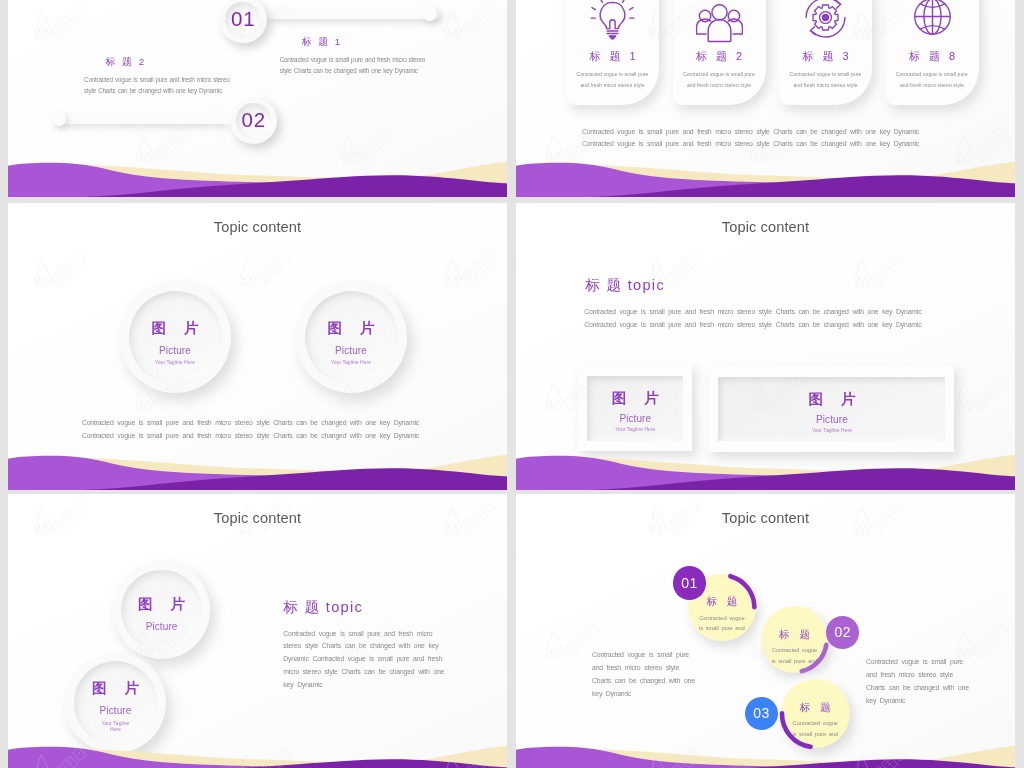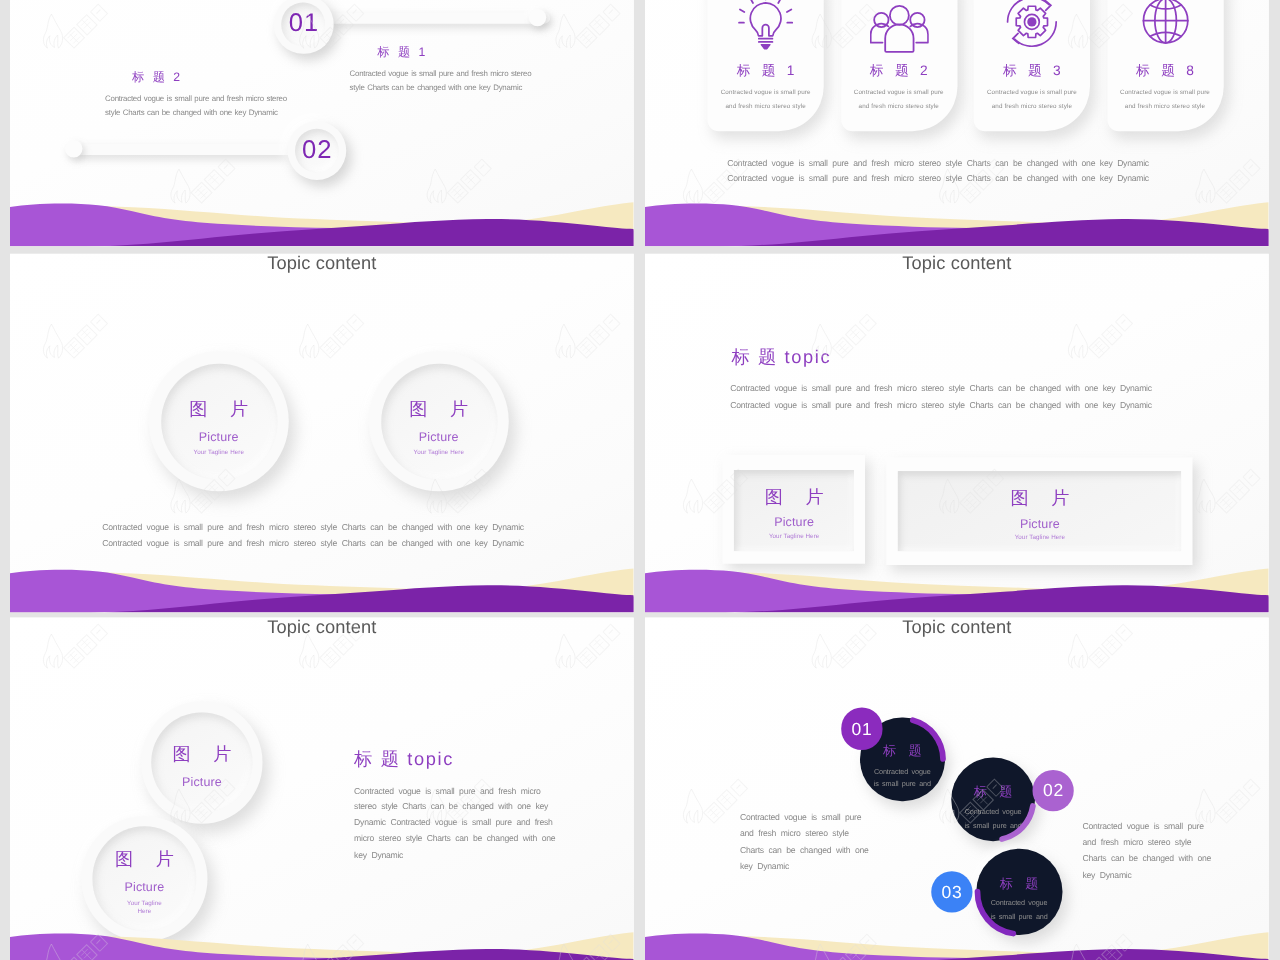--- a/index.html
+++ b/index.html
@@ -29,21 +29,21 @@
   .cn-title{color:#8e3fc0;letter-spacing:2.5px;font-weight:400;}
   .en-body{color:#8a8a8a;letter-spacing:-.2px;word-spacing:.6px;}
 
   
   .ring{position:absolute;border-radius:50%;background:#fafafa;
         box-shadow: 4px 5px 9px rgba(166,166,166,.45), -4px -5px 9px rgba(255,255,255,.95);}
   .ring-in{position:absolute;border-radius:50%;background:linear-gradient(145deg,#f6f6f6,#fbfbfb);
         box-shadow: inset 2px 3px 6px rgba(170,170,170,.30), inset -2px -3px 6px rgba(255,255,255,.9);}
 
   
-  .pic-cn{color:#8e3fc0;letter-spacing:6px;font-weight:400;}
+  .pic-cn{color:#8e3fc0;letter-spacing:6px;font-weight:700;}
   .pic-en{color:#a05fcb;}
   .pic-tag{color:#b07ad6;}
 
   
   .card{position:absolute;top:72px;width:93px;height:123px;background:#fdfdfd;
         border-radius:9px 9px 36px 9px;
         box-shadow:4px 6px 11px rgba(172,172,172,.35), -2px -2px 6px rgba(255,255,255,.9);}
   .card-cn{position:absolute;top:139px;width:93px;text-align:center;color:#8e3fc0;
            font-size:11px;letter-spacing:3px;text-indent:3px;}
   .card-tx{position:absolute;top:159px;width:93px;text-align:center;color:#8c8c8c;
@@ -79,21 +79,21 @@
   .tl-body-2{left:76.1px;top:165px;}
 
   
   .cards{position:absolute;left:0;top:0;width:499px;height:287px;}
 
 
   .s2-foot{position:absolute;left:-15px;top:216px;width:499px;text-align:center;
            font-size:6.9px;line-height:12.2px;word-spacing:2px;}
 
   
-  .topic.t3{top:0;}
+  .topic.t3{top:16px;}
   .pc{border-radius:50%;background:#fafafa;
       box-shadow:5px 7px 13px rgba(176,176,176,.42), -5px -5px 11px rgba(255,255,255,.95);}
   .pc-in{border-radius:50%;display:flex;flex-direction:column;align-items:center;
          justify-content:center;background:linear-gradient(145deg,#f4f4f4,#fbfbfb);
          box-shadow:inset 2px 3px 7px rgba(172,172,172,.34), inset -2px -3px 7px rgba(255,255,255,.95);}
   .pc3-a{left:111px;top:78.3px;width:112px;height:112px;}
   .pc3-b{left:287px;top:78.3px;width:112px;height:112px;}
   .pc5-a{left:104.9px;top:67.4px;width:97.4px;height:97.4px;}
   .pc5-b{left:57.2px;top:158.7px;width:100.7px;height:100.7px;}
   .pc .pc-in{left:9.5px;top:9.5px;width:93px;height:93px;padding-top:10px;box-sizing:border-box;}
@@ -124,21 +124,21 @@
   .pic-en-md{font-size:10px;letter-spacing:.1px;margin-top:8px;line-height:10px;}
   .pic-tag-md{font-size:5px;letter-spacing:.05px;margin-top:3px;line-height:5px;}
 
   
   .s5-head{position:absolute;left:275.3px;top:104px;font-size:14.6px;letter-spacing:1.3px;}
   .s5-body{position:absolute;left:275.3px;top:133.5px;font-size:6.9px;line-height:12.9px;
            word-spacing:2px;}
 
   
   .nodes{position:absolute;left:0;top:0;width:499px;height:287px;}
-  .nd{position:absolute;border-radius:50%;background:#0f172a;
+  .nd{position:absolute;border-radius:50%;background:#fef9c3;
       box-shadow:4px 6px 11px rgba(172,172,172,.40), -3px -3px 8px rgba(255,255,255,.95);}
   .nd-cn{position:absolute;left:0;top:22.5px;width:100%;text-align:center;color:#8e3fc0;
          font-size:10.5px;letter-spacing:3.5px;text-indent:3.5px;line-height:11px;}
   .nd-tx{position:absolute;left:0;top:39px;width:100%;text-align:center;color:#8c8c8c;
          font-size:5.8px;line-height:10.2px;letter-spacing:-.1px;word-spacing:1.2px;}
   .nd-badge{position:absolute;border-radius:50%;
         display:flex;align-items:center;justify-content:center;
         color:#fff;font-size:14px;font-weight:400;letter-spacing:.6px;text-indent:.6px;}
   .nd-arc{position:absolute;pointer-events:none;}
   .s6-left{position:absolute;left:76px;top:155px;font-size:6.9px;line-height:12.9px;word-spacing:2px;}

